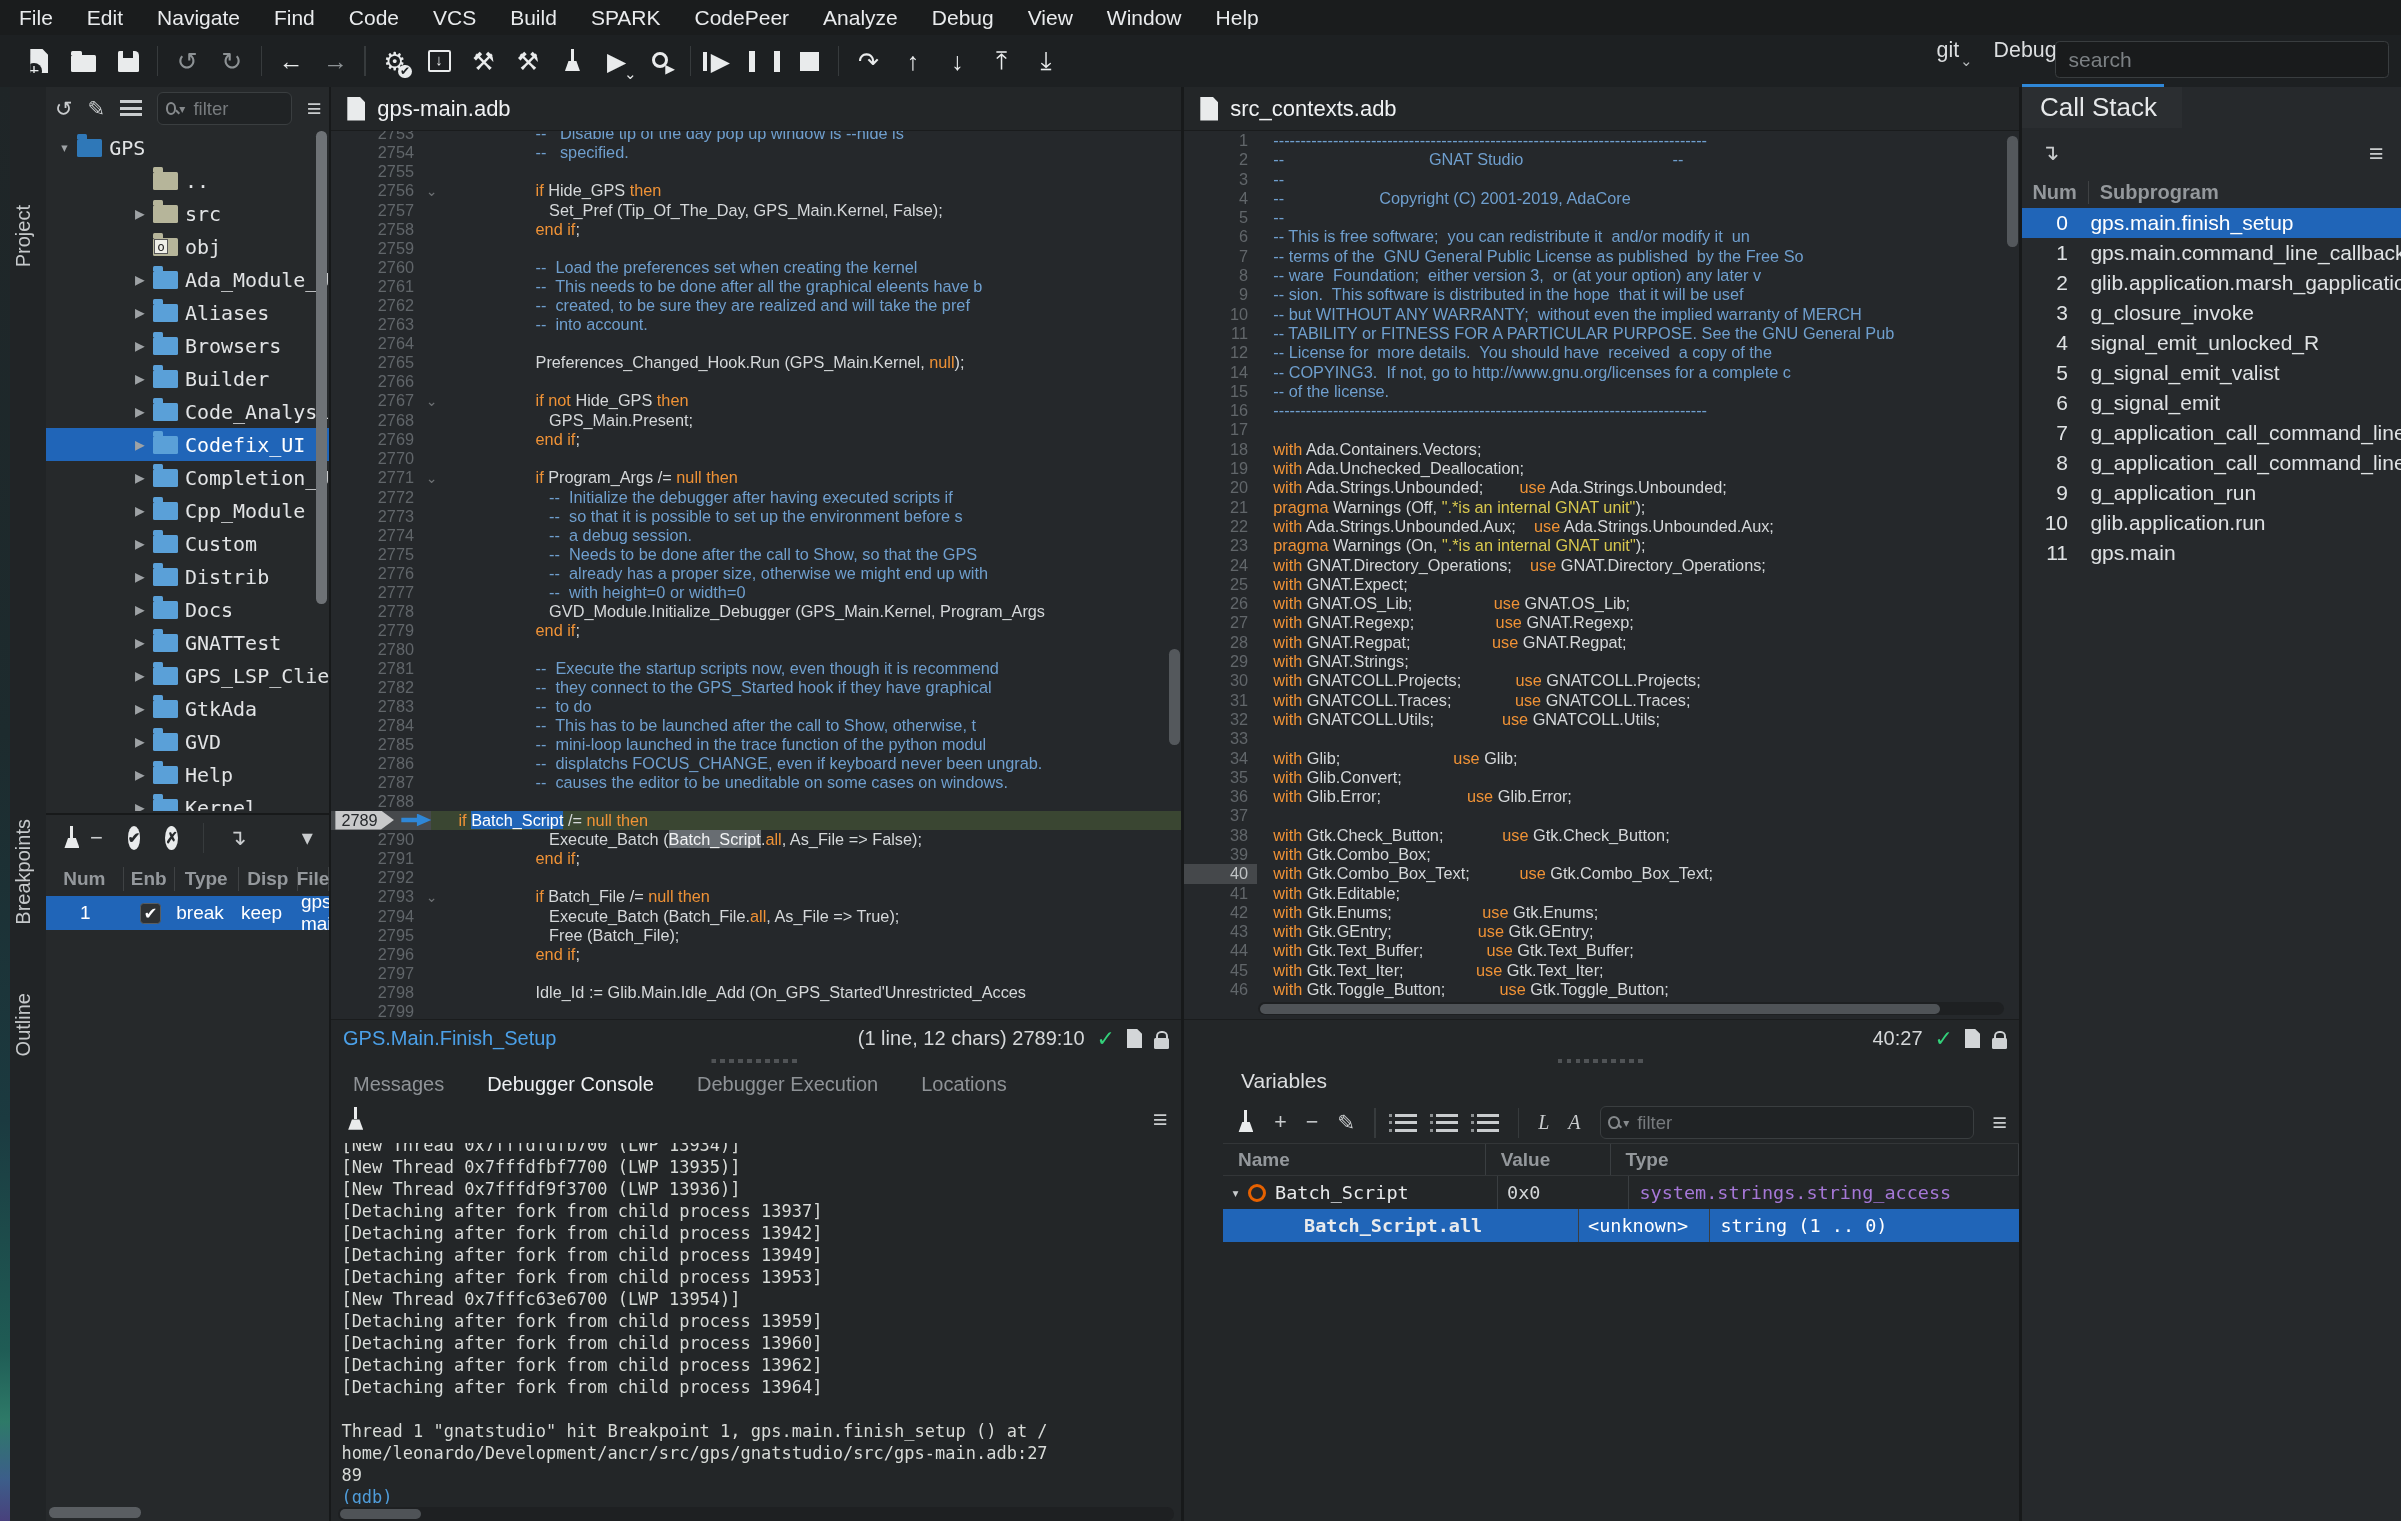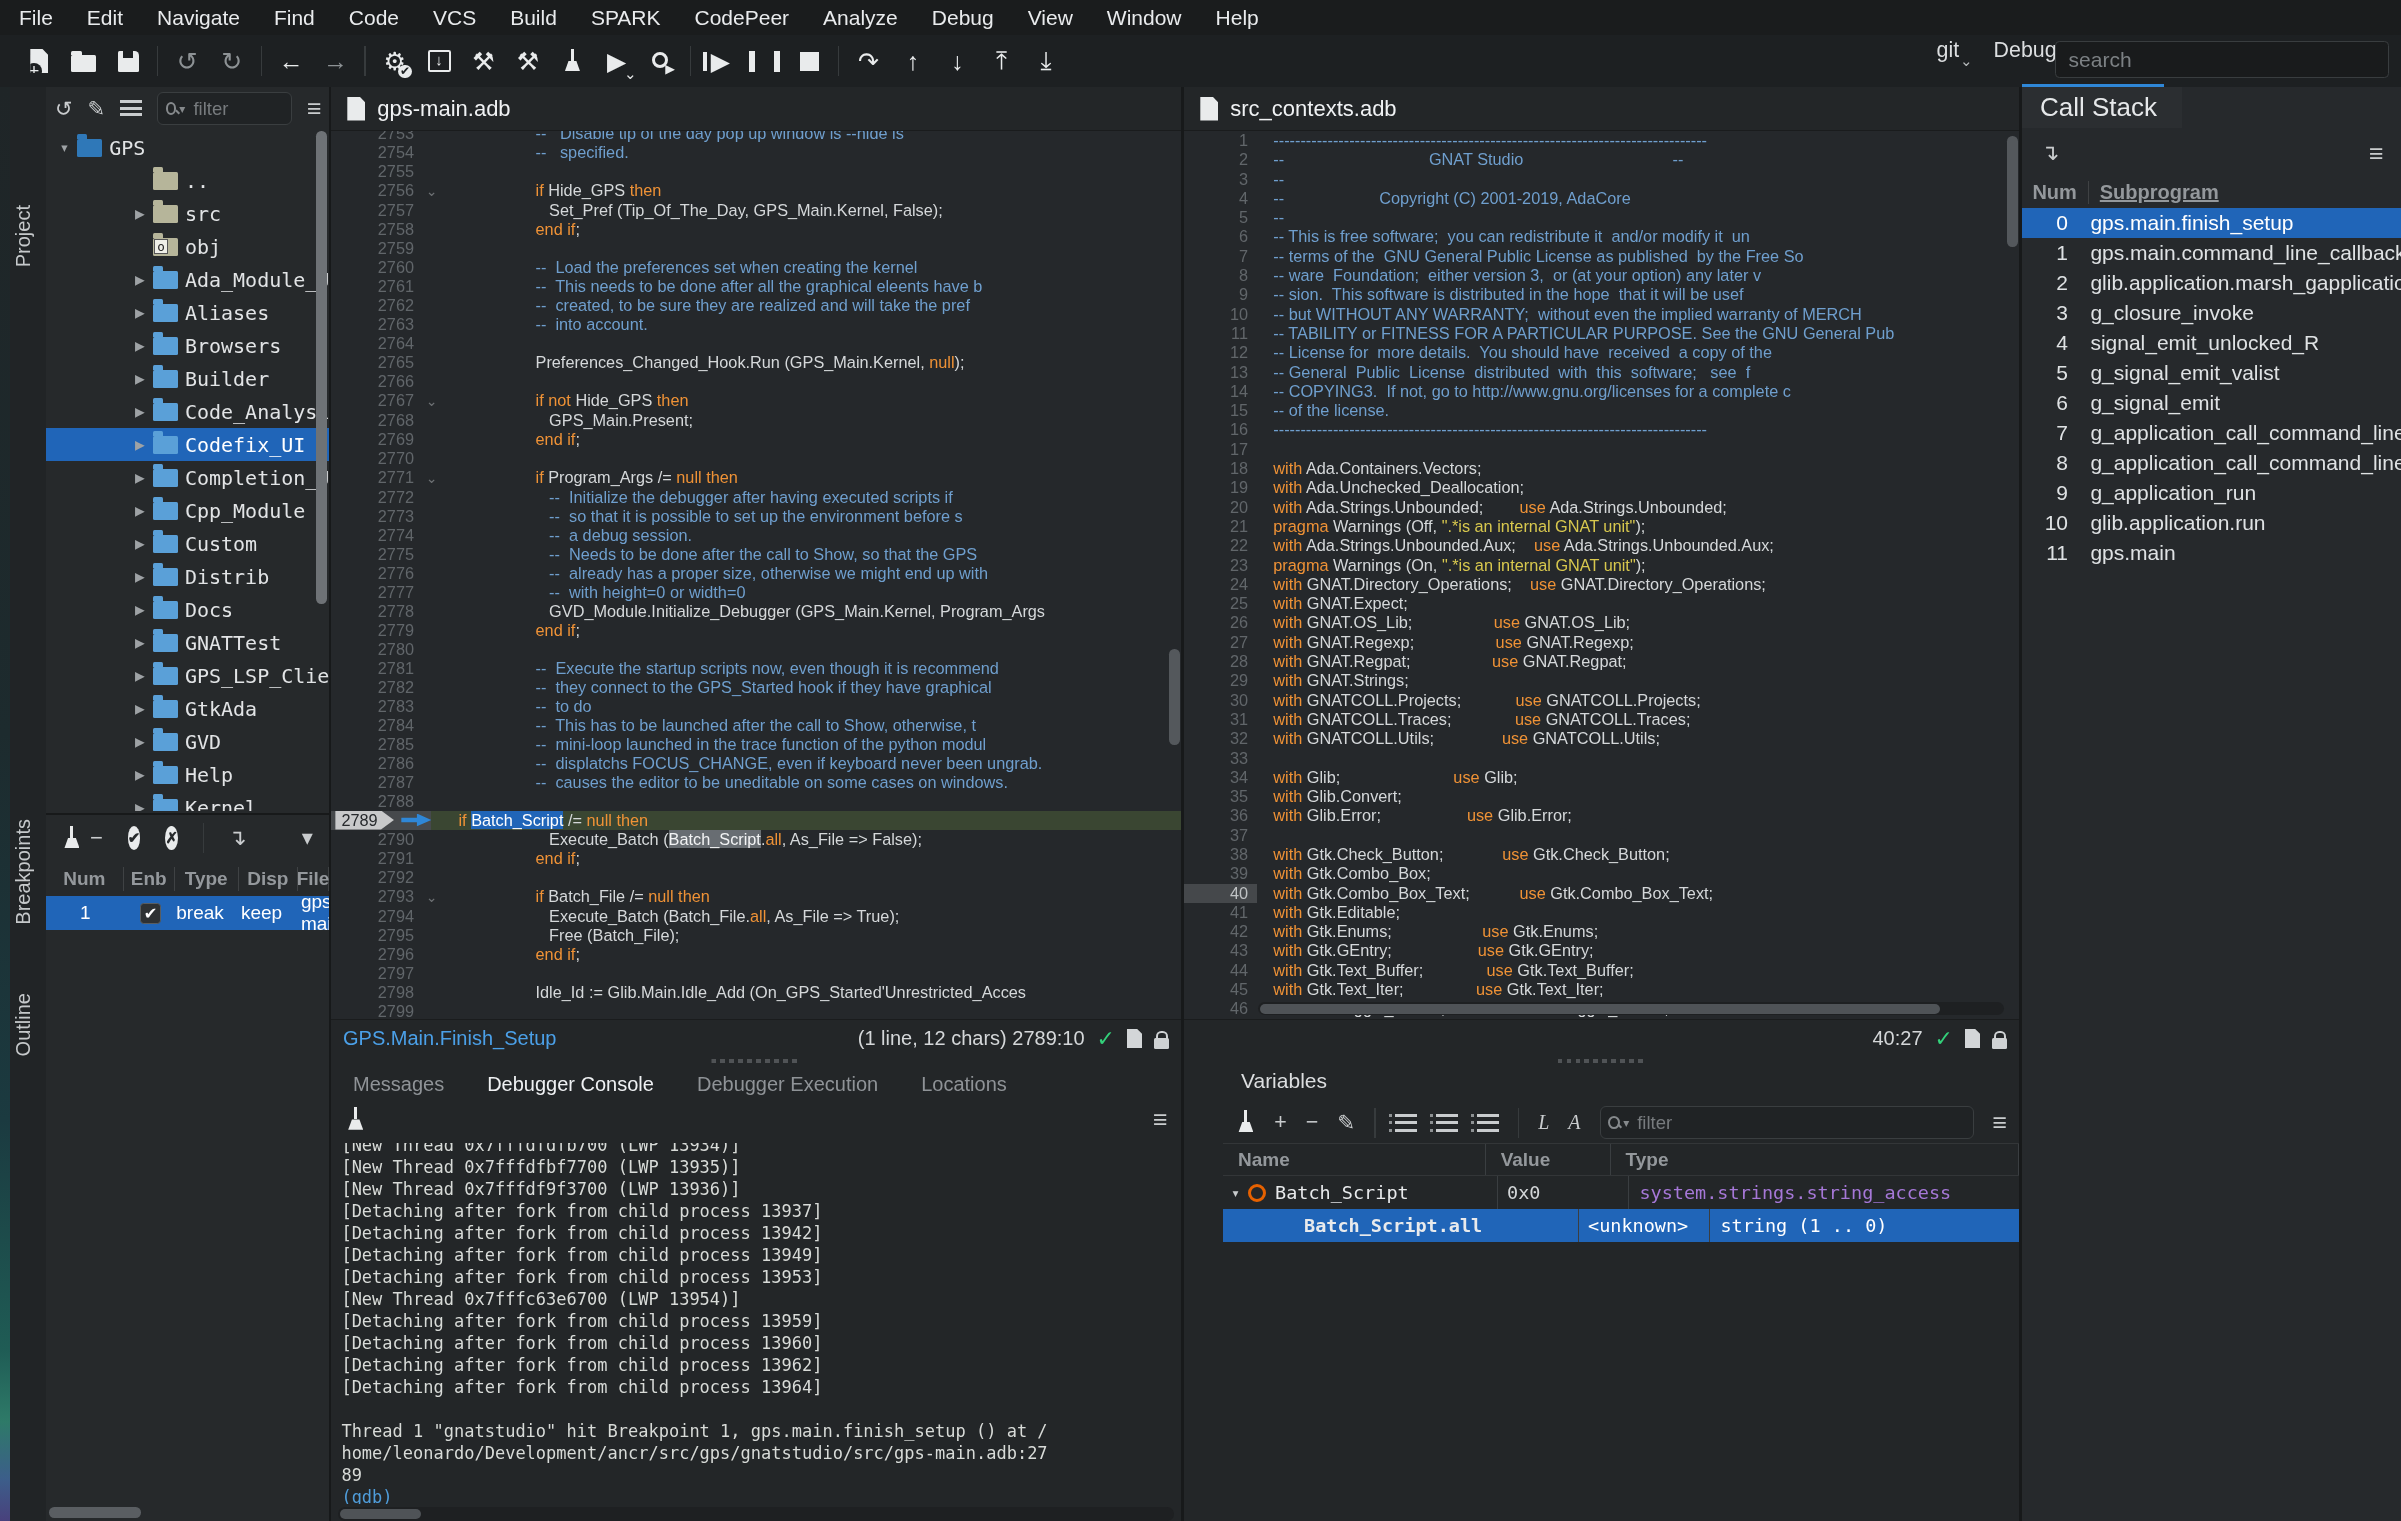--- a/index.html
+++ b/index.html
@@ -176,21 +176,21 @@
   .vexp{color:#c8cbcd;font-size:15px;width:25px;text-align:center;flex:none;}
   .watchdot{display:inline-block;width:12px;height:12px;border:3.7px solid #e66100;border-radius:50%;margin-right:9px;flex:none;}
   
   #cs-activebar{position:absolute;left:0;top:-3px;width:142px;height:3.7px;background:#2f87d7;}
   #cstab{position:absolute;left:0;top:0;width:142px;height:41px;background:#2b2e31;display:flex;align-items:center;padding-left:18px;}
   #cstab span{font-size:26px;color:#e6e8ea;}
   #cstoolbar{position:absolute;left:0;top:43px;right:0;height:46px;display:flex;align-items:center;padding:0 19px;}
   #csheaders{position:absolute;left:0;top:89px;right:0;height:33px;display:flex;align-items:center;
       font-size:20px;font-weight:bold;color:#94989c;}
   #csheaders .h1{width:56px;padding-left:10.4px;border-right:1.5px solid #3f4244;height:70%;display:flex;align-items:center;}
-  #csheaders .h2{padding-left:10.4px;text-decoration:underline;}
+  #csheaders .h2{padding-left:10.4px;}
   #csrows{position:absolute;left:0;top:121px;right:0;bottom:0;overflow:hidden;}
   .csrow{display:flex;height:30px;align-items:center;font-size:21px;color:#dfe2e4;}
   .csrow.sel{background:#2065b8;color:#ffffff;}
   .csnum{width:46px;text-align:right;flex:none;padding-right:10.4px;}
   .csname{padding-left:12px;white-space:nowrap;overflow:hidden;}
 </style>
 </head>
 <body>
 
 <div id="app">
@@ -531,21 +531,20 @@
           <div class="cl"><span class="gut"><span class="num">3</span><span class="mark"></span></span><span class="codetext"><span class="tc">--</span></span></div>
           <div class="cl"><span class="gut"><span class="num">4</span><span class="mark"></span></span><span class="codetext"><span class="tc">--                     Copyright (C) 2001-2019, AdaCore</span></span></div>
           <div class="cl"><span class="gut"><span class="num">5</span><span class="mark"></span></span><span class="codetext"><span class="tc">--</span></span></div>
           <div class="cl"><span class="gut"><span class="num">6</span><span class="mark"></span></span><span class="codetext"><span class="tc">-- This is free software;  you can redistribute it  and/or modify it  un</span></span></div>
           <div class="cl"><span class="gut"><span class="num">7</span><span class="mark"></span></span><span class="codetext"><span class="tc">-- terms of the  GNU General Public License as published  by the Free So</span></span></div>
           <div class="cl"><span class="gut"><span class="num">8</span><span class="mark"></span></span><span class="codetext"><span class="tc">-- ware  Foundation;  either version 3,  or (at your option) any later v</span></span></div>
           <div class="cl"><span class="gut"><span class="num">9</span><span class="mark"></span></span><span class="codetext"><span class="tc">-- sion.  This software is distributed in the hope  that it will be usef</span></span></div>
           <div class="cl"><span class="gut"><span class="num">10</span><span class="mark"></span></span><span class="codetext"><span class="tc">-- but WITHOUT ANY WARRANTY;  without even the implied warranty of MERCH</span></span></div>
           <div class="cl"><span class="gut"><span class="num">11</span><span class="mark"></span></span><span class="codetext"><span class="tc">-- TABILITY or FITNESS FOR A PARTICULAR PURPOSE. See the GNU General Pub</span></span></div>
           <div class="cl"><span class="gut"><span class="num">12</span><span class="mark"></span></span><span class="codetext"><span class="tc">-- License for  more details.  You should have  received  a copy of the</span></span></div>
-          <div class="cl"><span class="gut"><span class="num">13</span><span class="mark"></span></span><span class="codetext"><span class="tc">-- General  Public  License  distributed  with  this  software;   see  f</span></span></div>
           <div class="cl"><span class="gut"><span class="num">14</span><span class="mark"></span></span><span class="codetext"><span class="tc">-- COPYING3.  If not, go to http://www.gnu.org/licenses for a complete c</span></span></div>
           <div class="cl"><span class="gut"><span class="num">15</span><span class="mark"></span></span><span class="codetext"><span class="tc">-- of the license.</span></span></div>
           <div class="cl"><span class="gut"><span class="num">16</span><span class="mark"></span></span><span class="codetext"><span class="tc">--------------------------------------------------------------------------------</span></span></div>
           <div class="cl"><span class="gut"><span class="num">17</span><span class="mark"></span></span><span class="codetext"></span></div>
           <div class="cl"><span class="gut"><span class="num">18</span><span class="mark"></span></span><span class="codetext"><span class="tk">with</span><span class="tp"> Ada.Containers.Vectors;</span></span></div>
           <div class="cl"><span class="gut"><span class="num">19</span><span class="mark"></span></span><span class="codetext"><span class="tk">with</span><span class="tp"> Ada.Unchecked_Deallocation;</span></span></div>
           <div class="cl"><span class="gut"><span class="num">20</span><span class="mark"></span></span><span class="codetext"><span class="tk">with</span><span class="tp"> Ada.Strings.Unbounded;        </span><span class="tk">use</span><span class="tp"> Ada.Strings.Unbounded;</span></span></div>
           <div class="cl"><span class="gut"><span class="num">21</span><span class="mark"></span></span><span class="codetext"><span class="tk">pragma</span><span class="tp"> Warnings (Off, </span><span class="ts">".*is an internal GNAT unit"</span><span class="tp">);</span></span></div>
           <div class="cl"><span class="gut"><span class="num">22</span><span class="mark"></span></span><span class="codetext"><span class="tk">with</span><span class="tp"> Ada.Strings.Unbounded.Aux;    </span><span class="tk">use</span><span class="tp"> Ada.Strings.Unbounded.Aux;</span></span></div>
           <div class="cl"><span class="gut"><span class="num">23</span><span class="mark"></span></span><span class="codetext"><span class="tk">pragma</span><span class="tp"> Warnings (On, </span><span class="ts">".*is an internal GNAT unit"</span><span class="tp">);</span></span></div>

